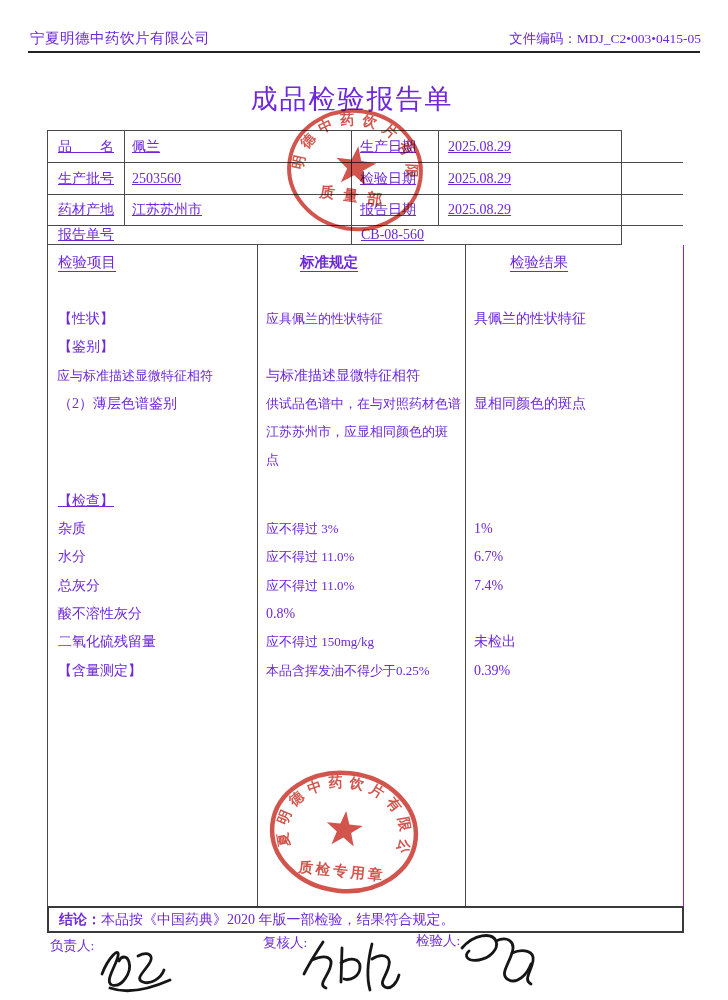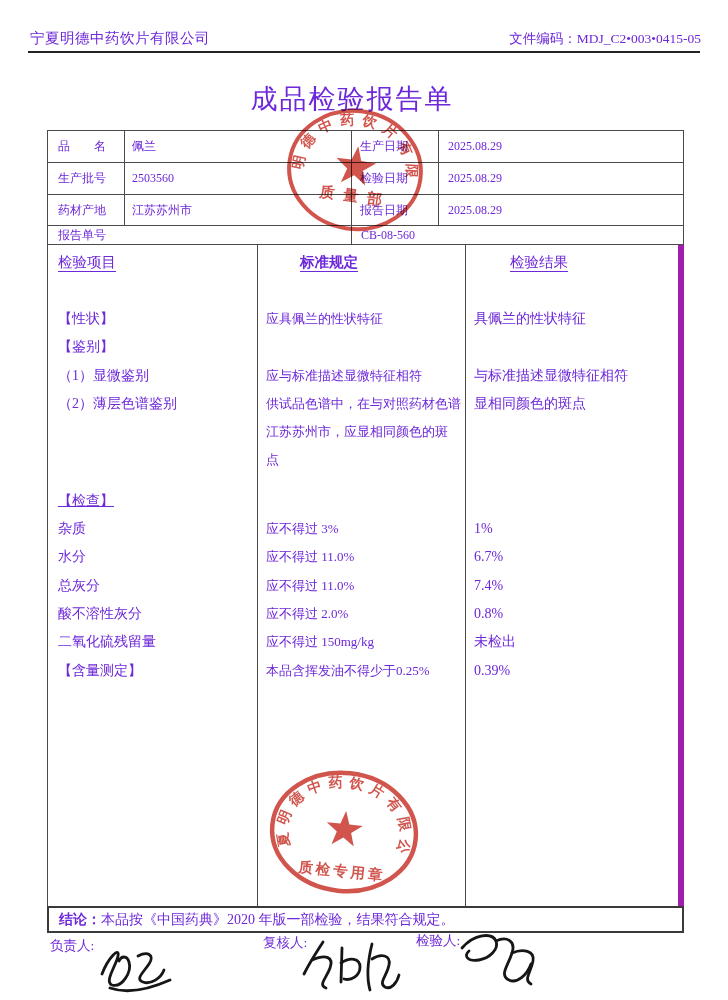--- a/index.html
+++ b/index.html
@@ -9,39 +9,40 @@
   }
   
   .company{position:absolute;left:30px;top:29px;font-size:14.5px;letter-spacing:.5px;}
   .doccode{position:absolute;right:27px;top:30px;font-size:13.5px;}
   .header-rule{position:absolute;left:28px;top:51px;width:672px;height:2px;background:#222;}
   
   .title{position:absolute;left:0;top:81px;width:704px;text-align:center;
     font-size:27px;font-weight:normal;letter-spacing:2px;}
   
   .info{
-    position:absolute;left:47px;top:130px;width:637px;height:115px;box-sizing:border-box;
+    position:absolute;left:47px;top:130px;width:575px;height:115px;box-sizing:border-box;
     border:1px solid #4a4a4a;display:grid;
     grid-template-columns:77px 227px 87px 244px;
     grid-template-rows:32px 32px 31px 18px;
-    font-size:12px;
+    font-size:14px;
+    text-decoration:underline;
   }
   .info .cell{display:flex;align-items:center;box-sizing:border-box;
     border-right:1px solid #4a4a4a;border-bottom:1px solid #4a4a4a;overflow:hidden;}
   .info .cell.lab{padding-left:10px;}
   .info .cell.val{padding-left:7px;}
   .info .cell.lab2{padding-left:8px;}
   .info .cell.val2{padding-left:9px;border-right:none;}
   .info .cell.noB{border-bottom:none;}
   .info .cell.spanL{grid-column:1 / span 2;padding-left:10px;}
   .info .cell.spanR{grid-column:3 / span 2;padding-left:9px;border-right:none;}
   
   .inspect{
     position:absolute;left:47px;top:245px;width:637px;height:661px;box-sizing:border-box;
-    border-left:1px solid #4a4a4a;border-right:6px solid #a21caf;
+    border-left:1px solid #4a4a4a;border-right:1px solid #a21caf;
   }
   .inspect .vline{position:absolute;top:0;bottom:0;width:1px;background:#4a4a4a;}
   .inspect .v1{left:209px;}
   .inspect .v2{left:417px;}
   .inspect .colhead{position:absolute;top:8px;font-size:14.5px;
     text-decoration:underline;text-underline-offset:4px;}
   .inspect .h-item{left:10px;}
   .inspect .h-std{left:252px;font-weight:bold;}
   .inspect .h-res{left:462px;}
   .bodyrows{position:absolute;left:0;top:60px;width:635px;}
@@ -114,21 +115,20 @@
         <div class="c-item">【性状】</div>
         <div class="c-std">应具佩兰的性状特征</div>
         <div class="c-res">具佩兰的性状特征</div>
       </div>
       <div class="brow">
         <div class="c-item">【鉴别】</div>
         <div class="c-std"></div>
         <div class="c-res"></div>
       </div>
       <div class="brow">
-        <div class="c-item">（1）显微鉴别</div>
         <div class="c-std">应与标准描述显微特征相符</div>
         <div class="c-res">与标准描述显微特征相符</div>
       </div>
       <div class="brow">
         <div class="c-item">（2）薄层色谱鉴别</div>
         <div class="c-std">供试品色谱中，在与对照药材色谱
 江苏苏州市，应显相同颜色的斑
 点</div>
         <div class="c-res">显相同颜色的斑点</div>
       </div>
@@ -147,21 +147,20 @@
         <div class="c-std">应不得过 11.0%</div>
         <div class="c-res">6.7%</div>
       </div>
       <div class="brow">
         <div class="c-item">总灰分</div>
         <div class="c-std">应不得过 11.0%</div>
         <div class="c-res">7.4%</div>
       </div>
       <div class="brow">
         <div class="c-item">酸不溶性灰分</div>
-        <div class="c-std">应不得过 2.0%</div>
         <div class="c-res">0.8%</div>
       </div>
       <div class="brow">
         <div class="c-item">二氧化硫残留量</div>
         <div class="c-std">应不得过 150mg/kg</div>
         <div class="c-res">未检出</div>
       </div>
       <div class="brow">
         <div class="c-item">【含量测定】</div>
         <div class="c-std">本品含挥发油不得少于0.25%</div>

